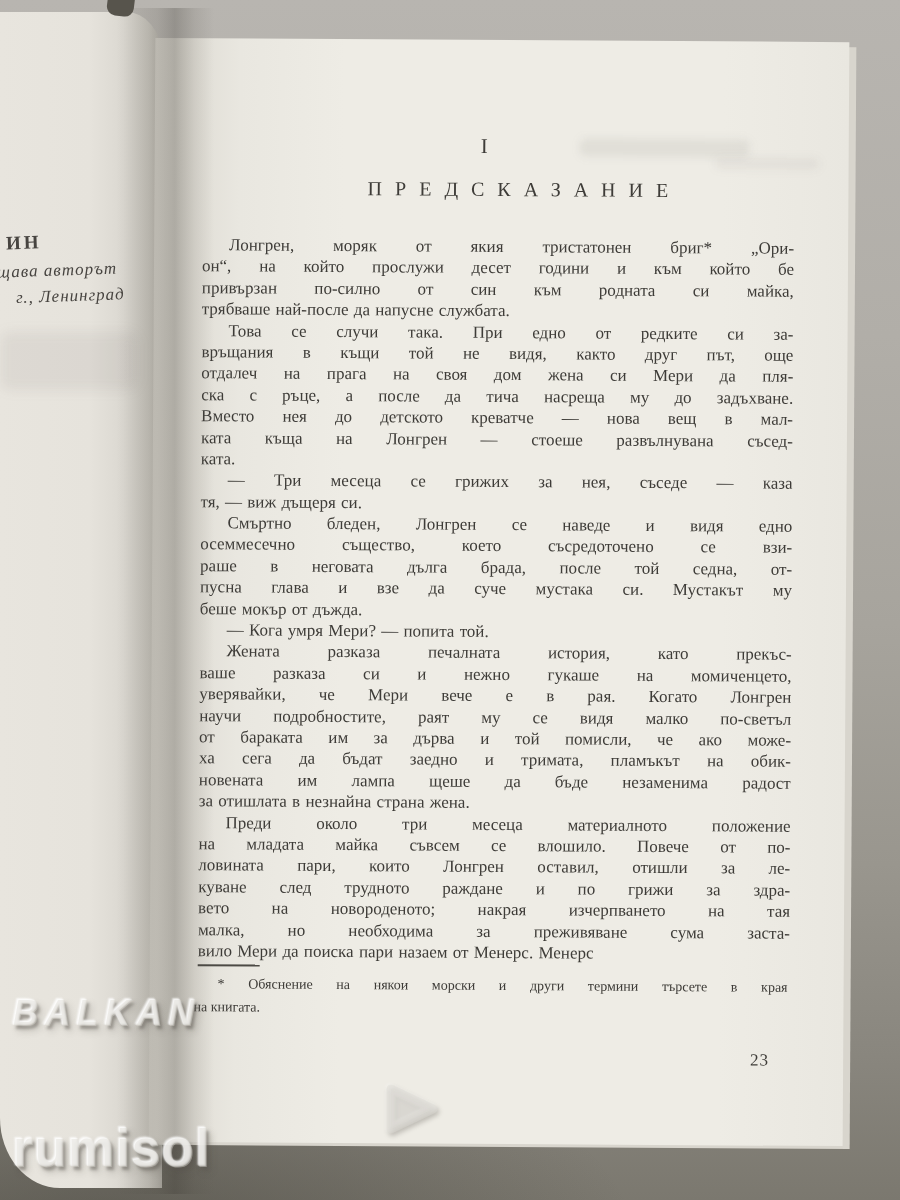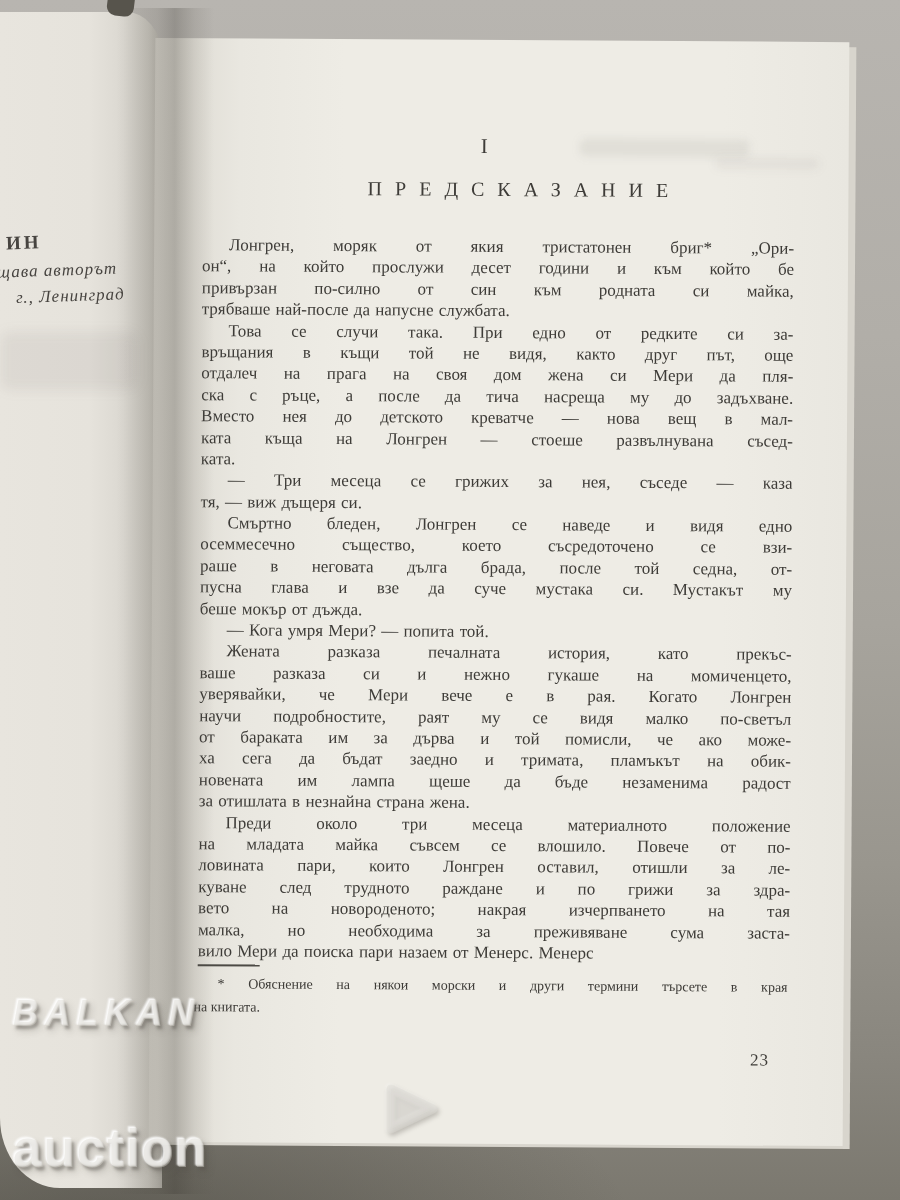--- a/index.html
+++ b/index.html
@@ -160,16 +160,16 @@
   </div>
 
   <div id="gutter-shadow"></div>
   <div id="dark-notch"></div>
 
   <div id="watermark">
     <div id="wm-balkan" class="wm">BALKAN</div>
     <svg id="wm-triangle" width="58" height="52" viewBox="0 0 58 52">
       <polygon points="8,6 50,26 8,46" fill="rgba(220,218,211,0.45)" stroke="rgba(220,218,211,0.45)" stroke-width="9" stroke-linejoin="round"></polygon>
     </svg>
-    <div id="wm-rumisol" class="wm">auction</div>
+    <div id="wm-rumisol" class="wm">rumisol</div>
   </div>
 
 </div>
 
 </body></html>

